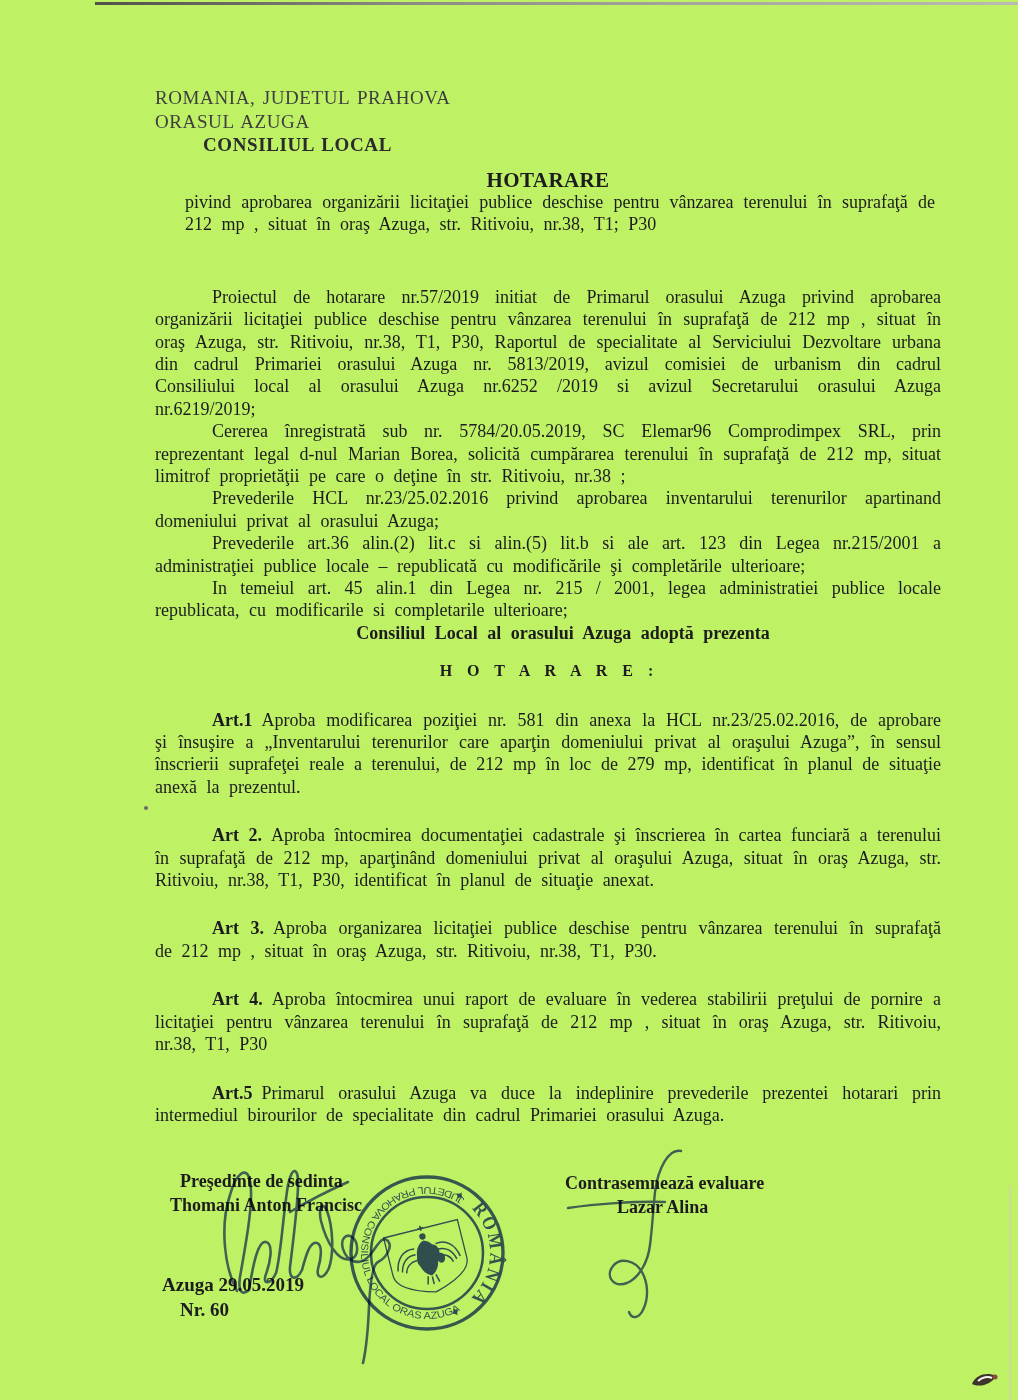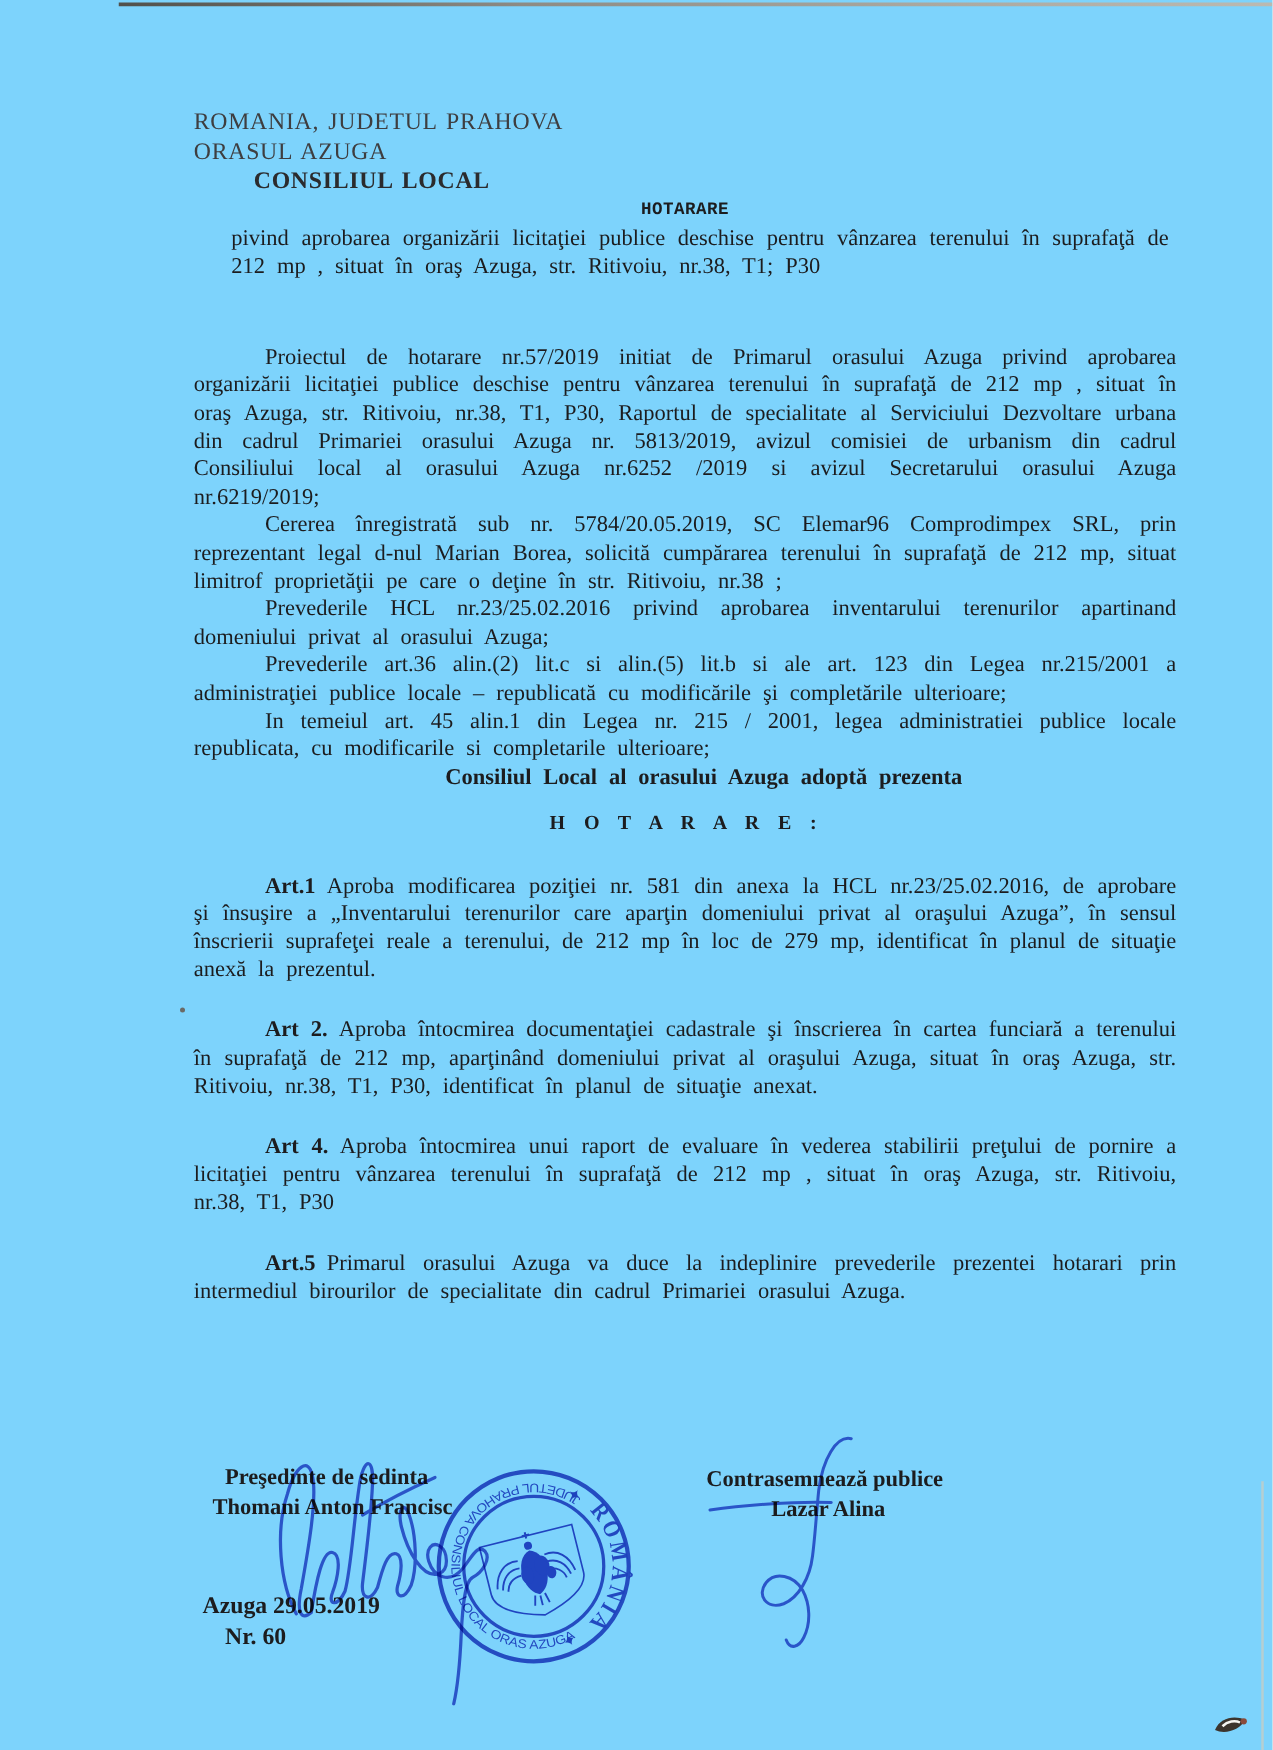--- a/index.html
+++ b/index.html
@@ -1,31 +1,31 @@
 <!DOCTYPE html>
 <html><head>
 <meta charset="utf-8">
 <style>
   html,body{margin:0;padding:0;background:#e8e8e6;}
   .page{
     position:relative; width:1018px; height:1400px; margin:0 auto;
-    background:#7dd3fc; overflow:hidden;
+    background:#bef264; overflow:hidden;
     font-family:"Liberation Serif", serif; color:#1c1c1e;
   }
   .scan-top{position:absolute; left:95px; top:2px; width:923px; height:3px;
     background:linear-gradient(to right,#51504b,#8d8b84 35%,#aaa8a0 70%,#bbb9b1);}
   .edge-line{position:absolute; left:1009px; top:1185px; width:2px; height:215px;
     background:#d6ccba; opacity:.65;}
   .margin-dot{position:absolute; left:144px; top:806px; width:4px; height:4px;
     border-radius:50%; background:#6a6a66;}
   .content{position:absolute; left:155px; top:86px; width:786px;
     font-size:18px; line-height:22.4px; word-spacing:5px;}
   .letterhead{font-size:19px; line-height:23.5px; color:#3e3e40; letter-spacing:.6px; word-spacing:2px;}
   .letterhead .bold{font-weight:bold; color:#2b2b2d;margin-left:48px;}
-  .doc-title{text-align:center; font-weight:bold; font-size:14px; letter-spacing:.4px;font-family:Liberation Mono, monospace;}
+  .doc-title{margin-top:12px; text-align:center; font-weight:bold; font-size:21px; letter-spacing:.4px;}
   .doc-subtitle{margin-left:30px; width:750px; text-align:justify;}
   .recitals{margin-top:50px;}
   .recitals p{margin:0; text-indent:57px; text-align:justify;}
   .recitals p.final{font-weight:bold; text-indent:30px; text-align:center;}
   .decision-heading{margin-top:16px; text-align:center; font-weight:bold; font-size:16px; letter-spacing:3px;}
   .articles p{margin:26px 0 0 0; text-indent:57px; text-align:justify;}
   .articles p b{margin-right:9px;}
   .sig{position:absolute; font-weight:bold; font-size:18px; white-space:nowrap;}
   .footer-txt{position:absolute; font-weight:bold; font-size:19px; white-space:nowrap;}
   .ink-svg{position:absolute; mix-blend-mode:multiply;}
@@ -58,28 +58,29 @@
       <p>Prevederile  art.36 alin.(2) lit.c si alin.(5) lit.b si ale art. 123 din Legea nr.215/2001 a administraţiei publice locale – republicată cu modificările şi completările ulterioare;</p>
       <p>In temeiul art. 45 alin.1 din Legea nr. 215 / 2001, legea administratiei publice locale republicata, cu modificarile si completarile ulterioare;</p>
       <p class="final">Consiliul Local al orasului Azuga adoptă prezenta</p>
     </div>
 
     <div class="decision-heading">H O T A R A R E :</div>
 
     <div class="articles">
       <p><b>Art.1</b><span>Aproba modificarea  poziţiei nr. 581 din anexa la HCL nr.23/25.02.2016, de aprobare şi însuşire  a „Inventarului terenurilor care aparţin domeniului privat al oraşului Azuga”, în sensul înscrierii suprafeţei reale a terenului, de 212 mp în loc de 279 mp, identificat în planul de situaţie anexă la prezentul.</span></p>
       <p><b>Art 2.</b><span>Aproba întocmirea documentaţiei cadastrale şi înscrierea în cartea funciară a terenului în suprafaţă de  212 mp, aparţinând domeniului privat al oraşului Azuga, situat  în oraş Azuga, str. Ritivoiu, nr.38, T1, P30, identificat în planul de situaţie anexat.</span></p>
+      <p><b>Art 3.</b><span>Aproba organizarea licitaţiei publice deschise pentru vânzarea terenului în suprafaţă de  212  mp , situat  în oraş Azuga, str. Ritivoiu, nr.38, T1, P30.</span></p>
       <p><b>Art 4.</b><span>Aproba întocmirea unui raport de evaluare în vederea stabilirii preţului de pornire a licitaţiei pentru vânzarea terenului în suprafaţă de  212 mp , situat  în oraş Azuga, str. Ritivoiu, nr.38, T1, P30</span></p>
       <p><b>Art.5</b><span>Primarul orasului Azuga va duce la indeplinire prevederile prezentei hotarari prin intermediul birourilor de specialitate din cadrul Primariei orasului Azuga.</span></p>
     </div>
   </div>
 
   <div class="sig" style="left:180px; top:1171px;">Preşedinte de sedinta</div>
   <div class="sig" style="left:170px; top:1195px;">Thomani Anton Francisc</div>
-  <div class="sig" style="left:565px; top:1173px;">Contrasemnează  publice</div>
+  <div class="sig" style="left:565px; top:1173px;">Contrasemnează  evaluare</div>
   <div class="sig" style="left:617px; top:1197px;">Lazar Alina</div>
   <div class="footer-txt" style="left:162px; top:1274px;">Azuga 29.05.2019</div>
   <div class="footer-txt" style="left:180px; top:1299px;">Nr. 60</div>
 
   <svg class="ink-svg" style="left:342px; top:1168px;" width="170" height="170" viewBox="0 0 170 170">
     <defs>
       <path id="ringccw" d="M 122.9 30.9 A 66 66 0 1 0 122.9 139.1"></path>
       <path id="ringcw" d="M 129.5 40.5 A 63 63 0 0 1 125.5 133.3"></path>
     </defs>
     <g fill="none" stroke="#3b4fc0" opacity="0.93">

